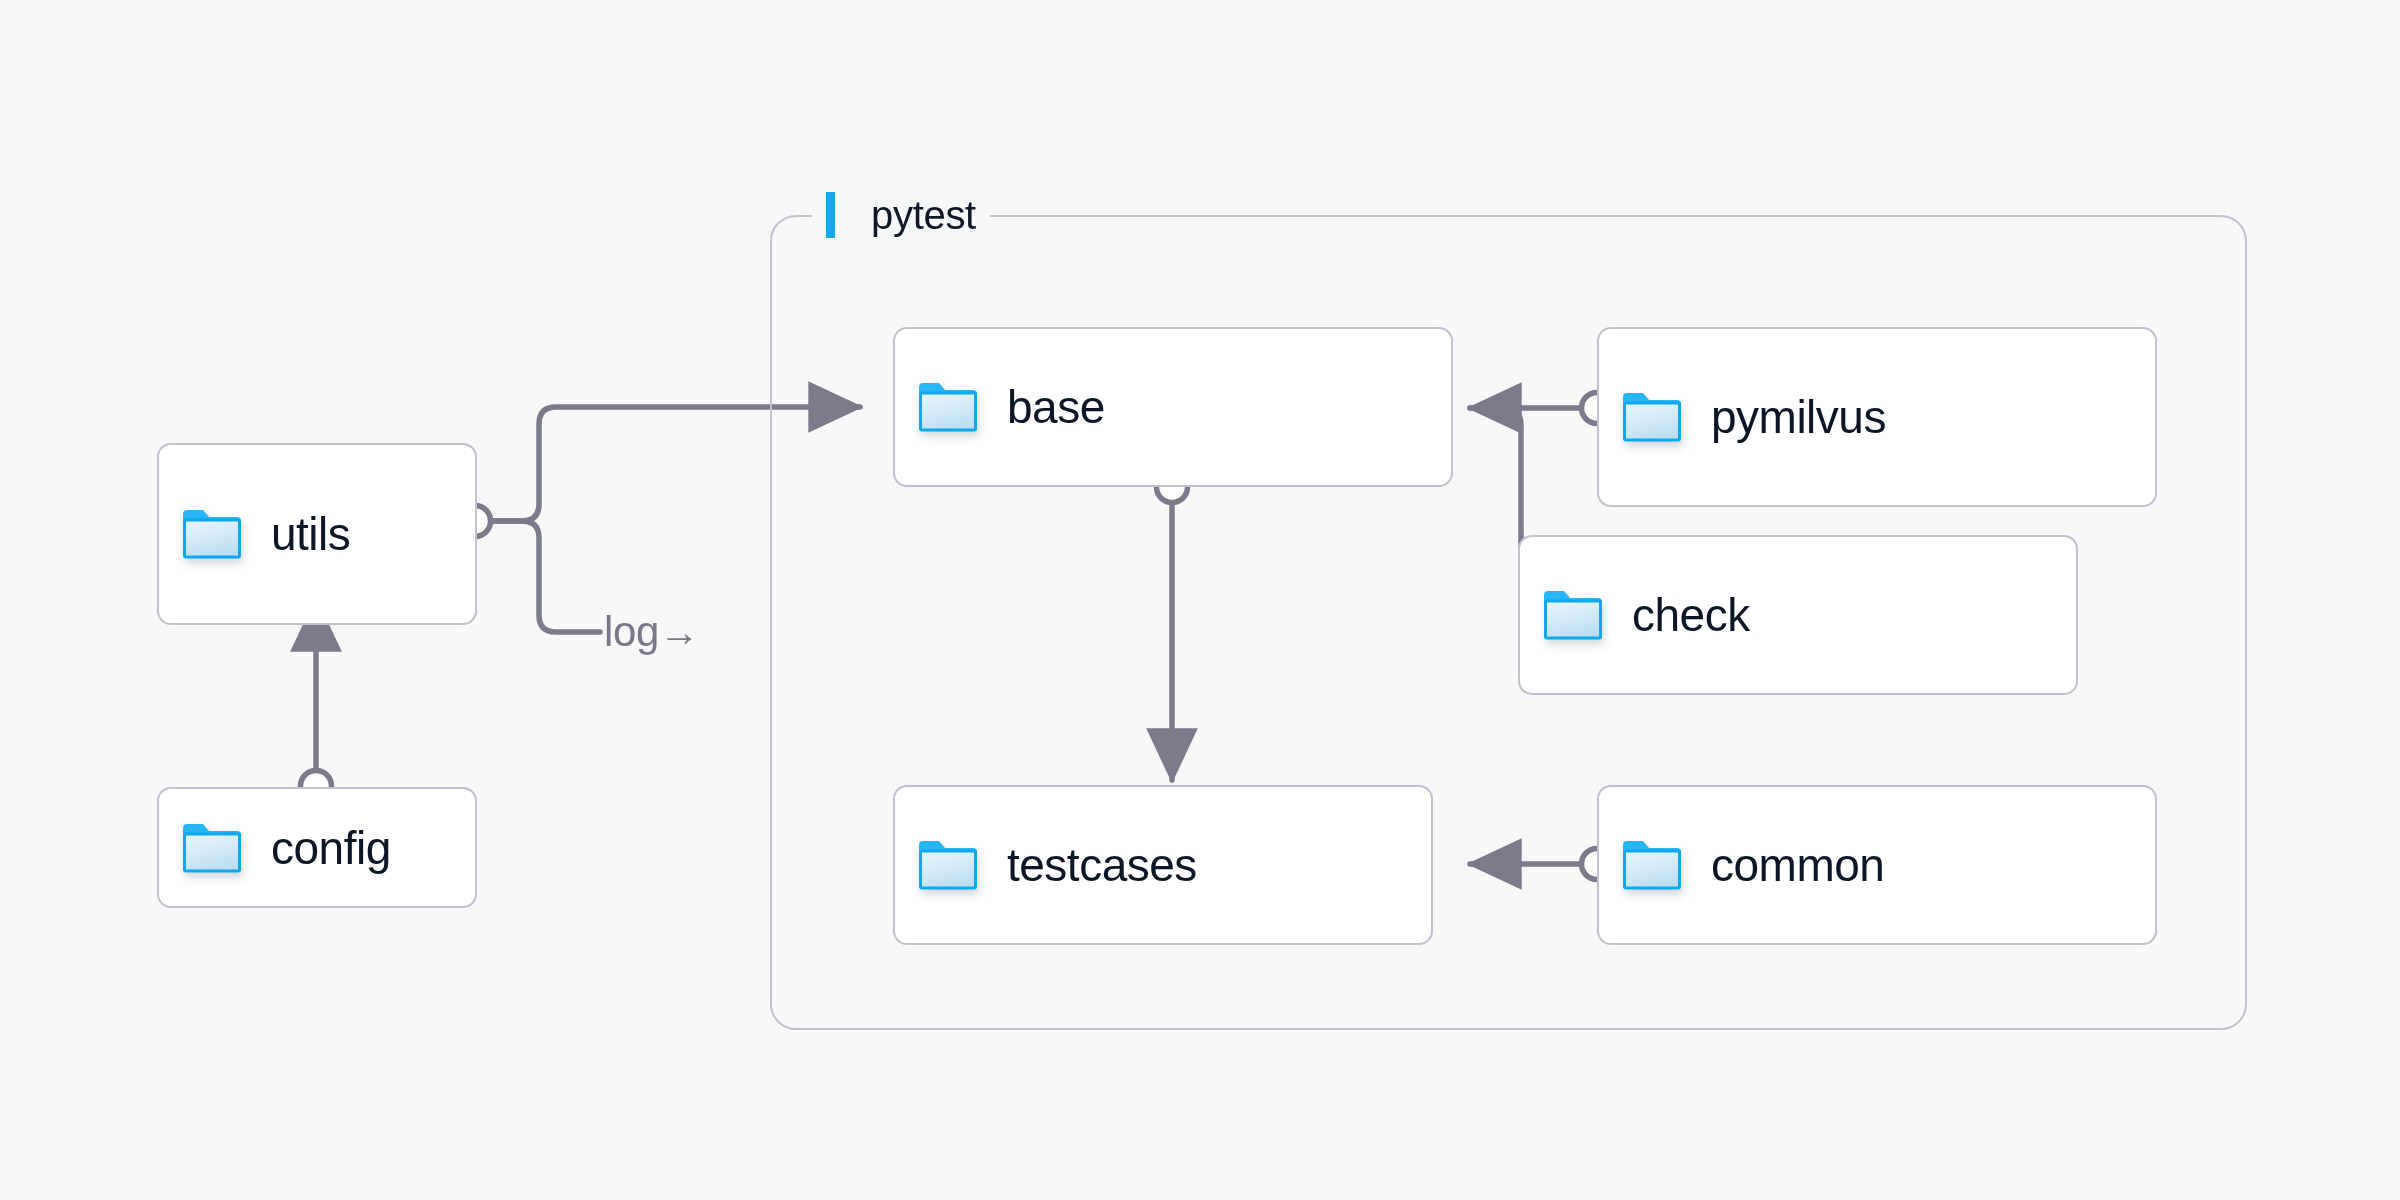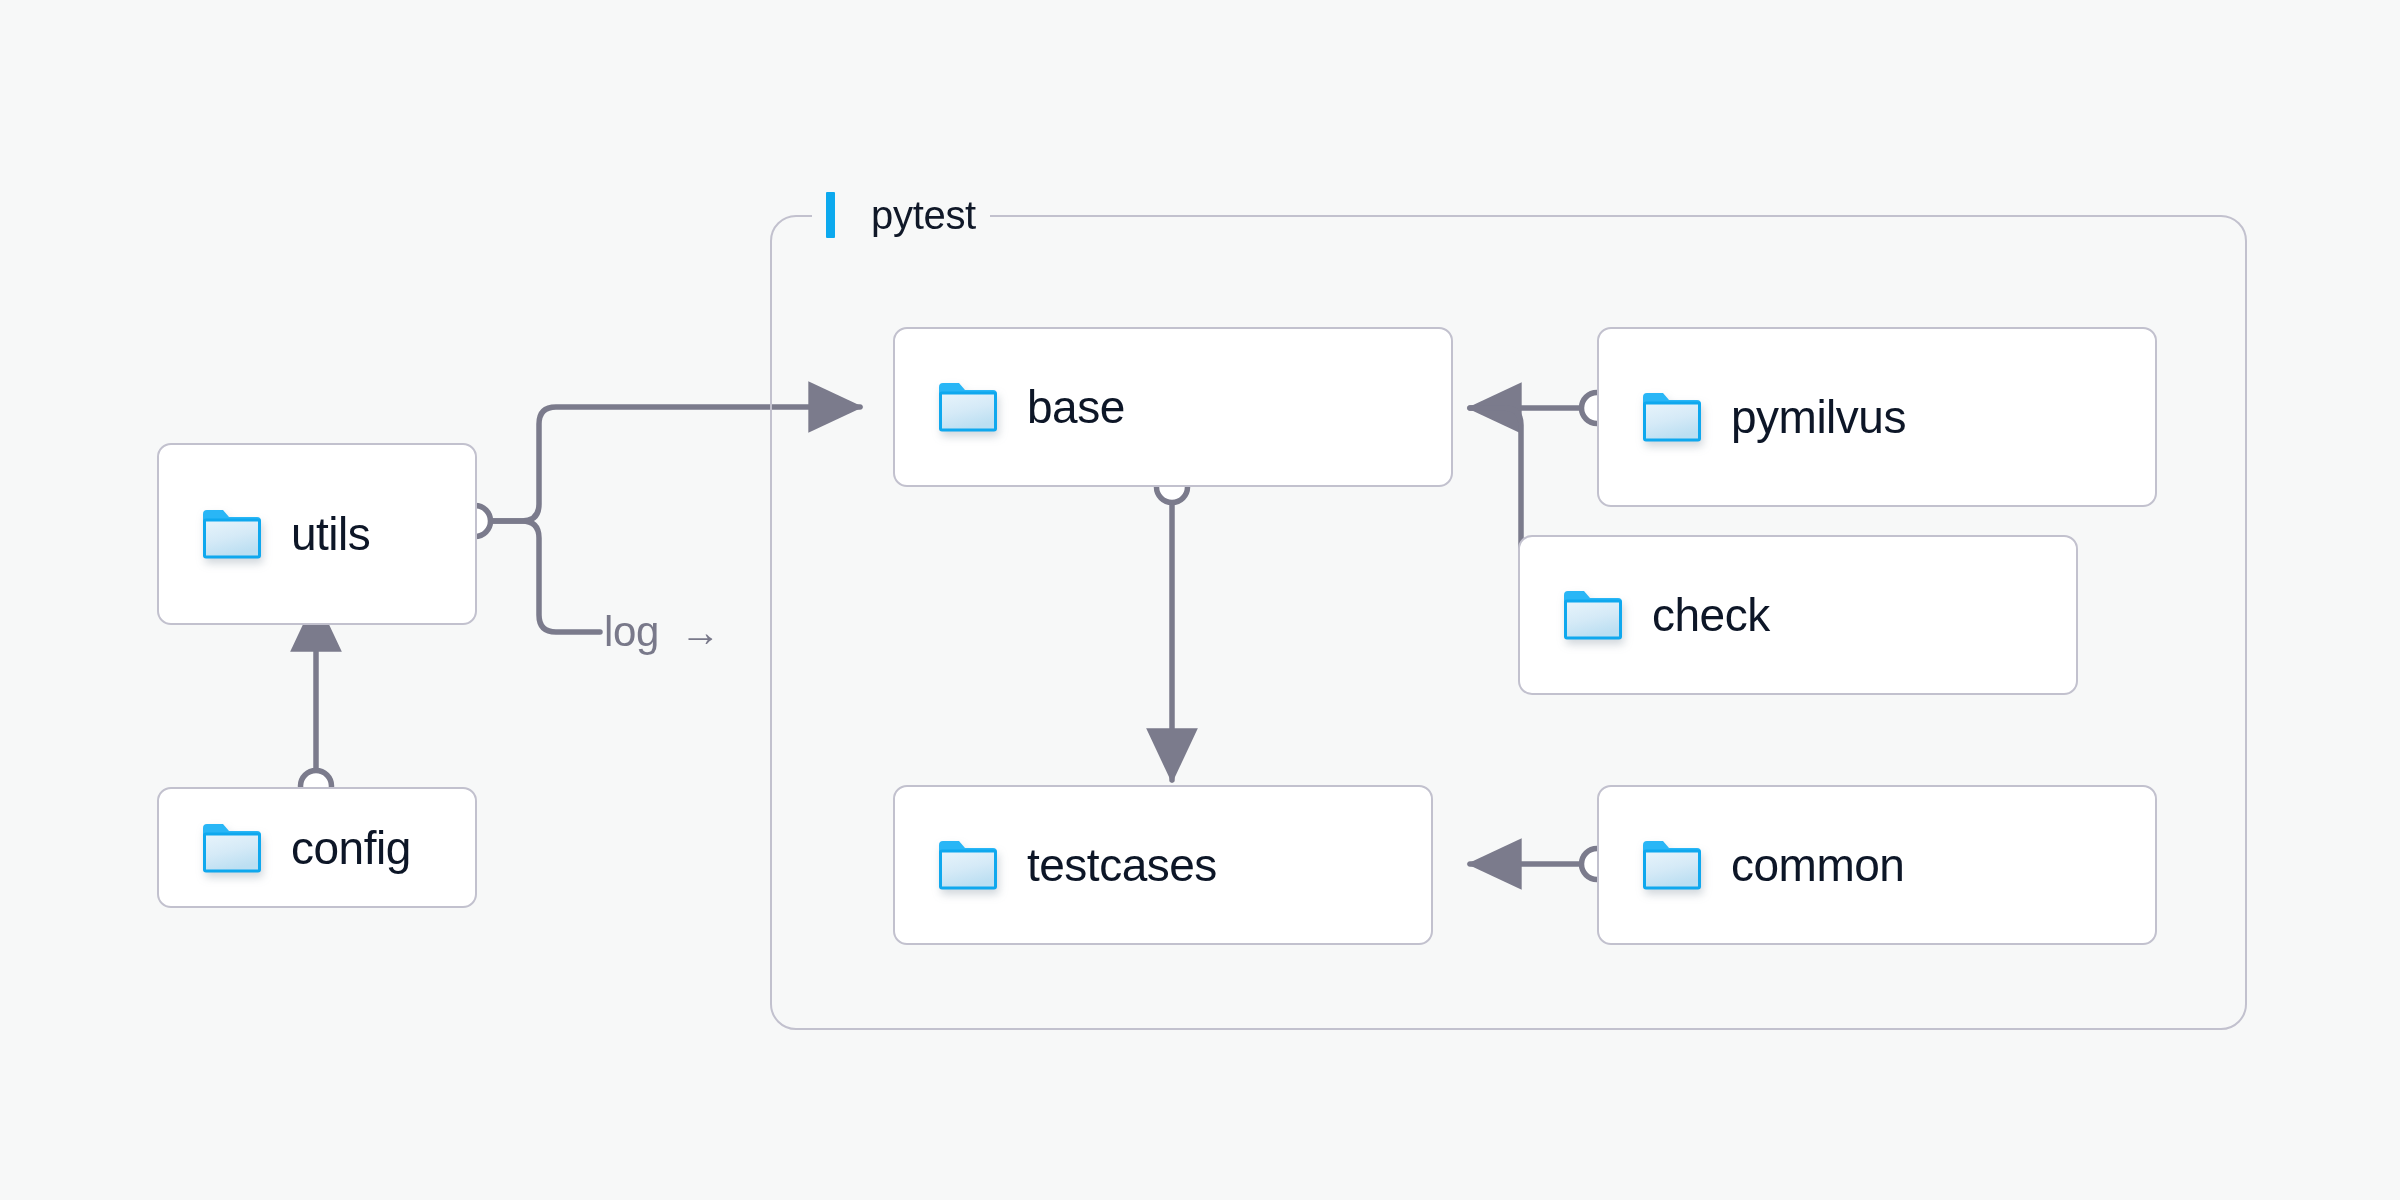--- a/index.html
+++ b/index.html
@@ -60,21 +60,21 @@
 
   
   .node {
     position: absolute;
     box-sizing: border-box;
     background: #ffffff;
     border: 2px solid #c2c1ce;
     border-radius: 14px;
     display: flex;
     align-items: center;
-    padding-left: 42px;
+    padding-left: 22px;
     gap: 28px;
   }
   .node-label {
     font-size: 46px;
     color: #0d1627;
     letter-spacing: -0.5px;
     white-space: nowrap;
   }
 
   
@@ -88,21 +88,21 @@
   .folder-icon svg { display: block; }
 
   
   .edge-label {
     position: absolute;
     font-size: 42px;
     color: #79798a;
     letter-spacing: -0.3px;
     display: flex;
     align-items: center;
-    gap: 21px;
+    gap: 0;
     white-space: nowrap;
   }
   .edge-arrow-glyph {
     font-size: 40px;
     color: #79798a;
     line-height: 1;
   }
 </style>
 </head>
 <body>

